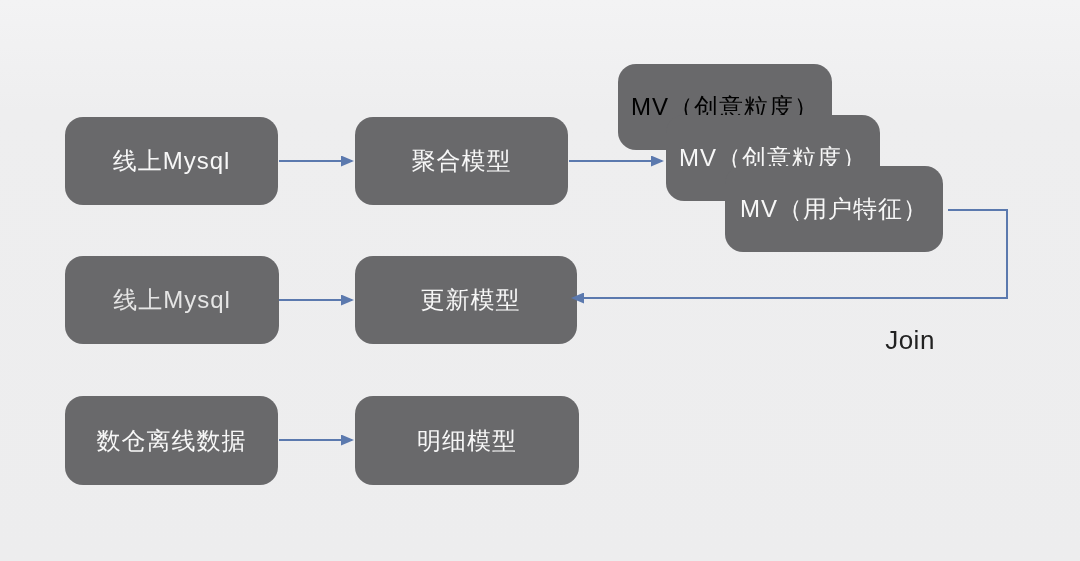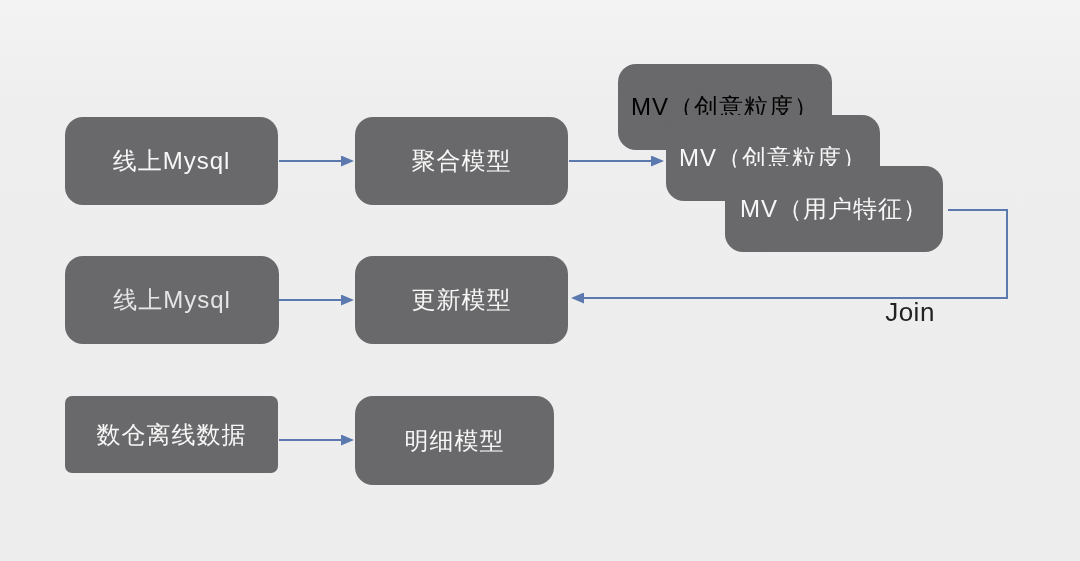--- a/index.html
+++ b/index.html
@@ -60,38 +60,38 @@
       </div>
       <div class="node" style="left: 666px; top: 115px; width: 214px; height: 86px; background: rgb(105, 105, 107); color: rgb(247, 247, 247);">
         <span>MV（创意粒度）</span>
       </div>
       <div class="node" style="left: 725px; top: 166px; width: 218px; height: 86px; background: rgb(105, 105, 107); color: rgb(247, 247, 247);">
         <span>MV（用户特征）</span>
       </div>
       <div class="node" style="left: 65px; top: 256px; width: 214px; height: 88px; background: rgb(105, 105, 107); color: #e5e5e5;">
         <span>线上Mysql</span>
       </div>
-      <div class="node" style="left: 355px; top: 256px; width: 213px; height: 88px; background: rgb(105, 105, 107); color: rgb(247, 247, 247);">
+      <div class="node" style="left: 355px; top: 256px; width: 213px; height: 88px; background: rgb(105, 105, 107); color: rgb(247, 247, 247); padding-left: 9px;">
         <span>更新模型</span>
       </div>
-      <div class="node" style="left: 65px; top: 396px; width: 213px; height: 77px; background: rgb(105, 105, 107); color: rgb(247, 247, 247); border-radius: 7px;">
+      <div class="node" style="left: 65px; top: 396px; width: 213px; height: 89px; background: rgb(105, 105, 107); color: rgb(247, 247, 247);">
         <span>数仓离线数据</span>
       </div>
-      <div class="node" style="left: 355px; top: 396px; width: 199px; height: 89px; background: rgb(105, 105, 107); color: rgb(247, 247, 247);">
+      <div class="node" style="left: 355px; top: 396px; width: 224px; height: 89px; background: rgb(105, 105, 107); color: rgb(247, 247, 247);">
         <span>明细模型</span>
       </div>
     </div>
   <svg id="edges-svg" class="edge-layer" width="1080" height="561" viewBox="0 0 1080 561" xmlns="http://www.w3.org/2000/svg">
     <defs>
       <marker id="arrowhead" markerUnits="userSpaceOnUse" markerWidth="13" markerHeight="11" refX="11" refY="5.5" orient="auto">
         <path d="M0,0 L13,5.5 L0,11 Z" fill="#5b79ae"></path>
       </marker>
     </defs>
   <polyline points="279,161 352,161" fill="none" stroke="#5b79ae" stroke-width="2" marker-end="url(#arrowhead)"></polyline>
       <polyline points="569,161 662,161" fill="none" stroke="#5b79ae" stroke-width="2" marker-end="url(#arrowhead)"></polyline>
       <polyline points="279,300 352,300" fill="none" stroke="#5b79ae" stroke-width="2" marker-end="url(#arrowhead)"></polyline>
       <polyline points="948,210 1007,210 1007,298 573,298" fill="none" stroke="#5b79ae" stroke-width="2" marker-end="url(#arrowhead)"></polyline>
       <polyline points="279,440 352,440" fill="none" stroke="#5b79ae" stroke-width="2" marker-end="url(#arrowhead)"></polyline>
     </svg>
   <div id="edge-labels">
-      <div class="edge-label" style="left: 910px; top: 312px; color: rgb(34, 34, 34);">Join</div>
+      <div class="edge-label" style="left: 910px; top: 340px; color: rgb(34, 34, 34);">Join</div>
     </div>
 </div>
 
 </body></html>

